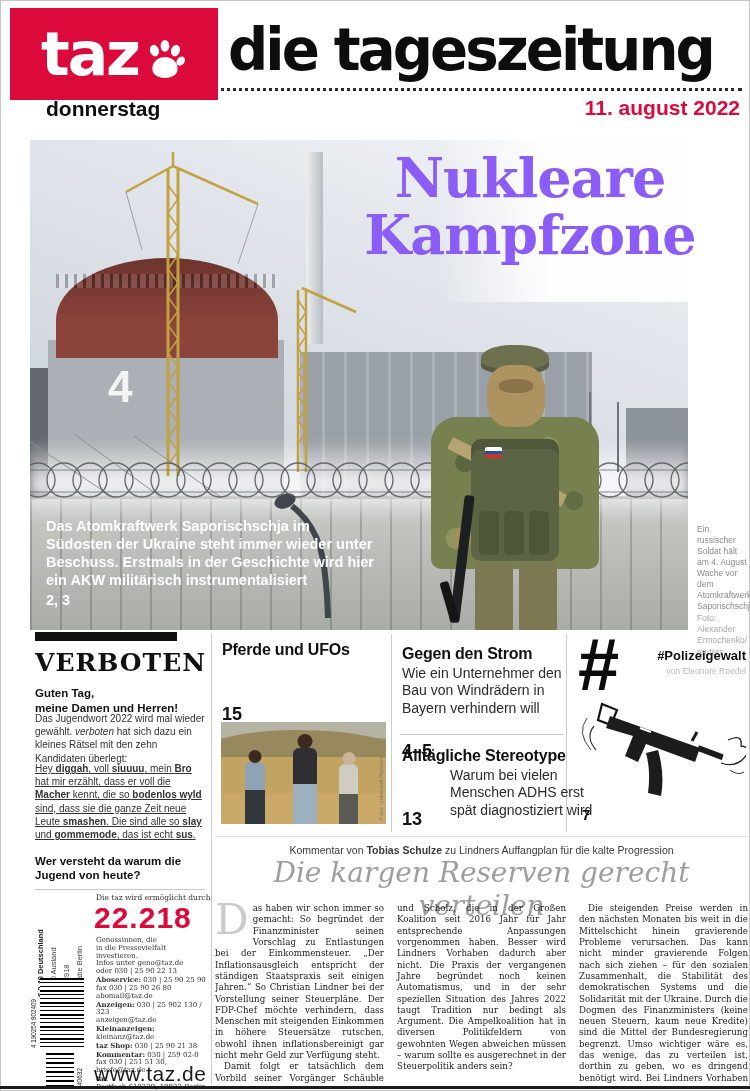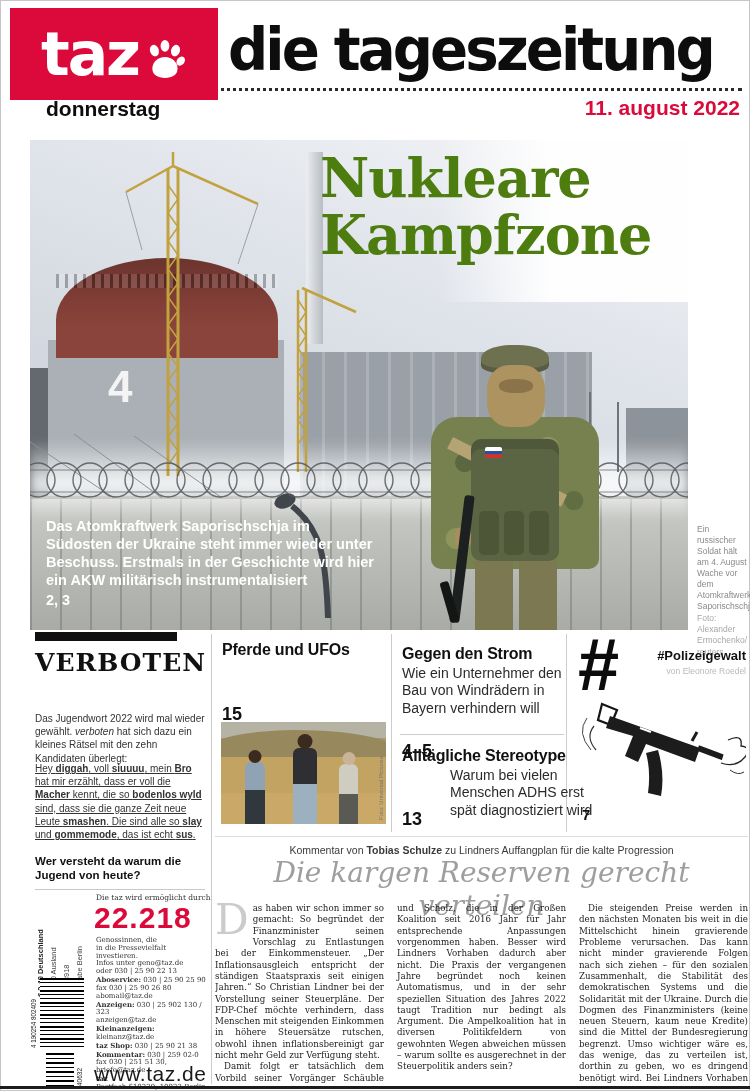--- a/index.html
+++ b/index.html
@@ -67,22 +67,22 @@
   .leg{position:absolute;top:216px;width:38px;height:69px;background:#7c7952;}
   .leg.l1{left:60px}.leg.l2{left:104px}
   .hand{position:absolute;left:40px;top:182px;width:16px;height:22px;background:#a98e5c;border-radius:40%;}
   .rifle-body{position:absolute;left:42px;top:150px;width:10px;height:128px;background:#1d2020;
               transform:rotate(7deg);border-radius:3px;}
   .rifle-mag{position:absolute;left:30px;top:236px;width:9px;height:42px;background:#141616;
              transform:rotate(-16deg);border-radius:3px;}
   
   .headline-bg{position:absolute;left:438px;top:140px;width:250px;height:162px;z-index:7;
                background:linear-gradient(to left,rgba(255,255,255,.95) 55%,rgba(255,255,255,0));}
-  .headline{position:absolute;left:320px;right:10px;top:150px;z-index:8;text-align:left;
-            color:#4d7c0f;font-family:"DejaVu Serif",serif;font-weight:700;font-size:54px;
+  .headline{position:absolute;left:320px;right:10px;top:150px;z-index:8;text-align:center;
+            color:#8b5cf6;font-family:"DejaVu Serif",serif;font-weight:700;font-size:54px;
             line-height:1.06;letter-spacing:-1px;}
   .photo-caption{position:absolute;left:46px;top:518px;width:332px;z-index:9;color:#fff;
                  font-weight:700;font-size:14.5px;line-height:1.24;}
   .caption-pages{display:block;margin-top:2px;font-weight:700;}
   .photo-credit{position:absolute;left:697px;top:524px;width:51px;font-size:8.5px;line-height:1.3;
                 color:#8a8a8a;}
   .credit-by{display:block;color:#a8a8a8;margin-top:1px;}
   
   .rule-v{position:absolute;width:1px;background:#ccc;}
   .rv1{left:211px;top:634px;height:450px;}
@@ -269,20 +269,22 @@
     <span>Ein russischer Soldat hält am 4. August Wache vor dem Atomkraftwerk Saporischschja</span>
     <span class="credit-by">Foto: Alexander Ermochenko/ reuters</span>
   </div>
 
   <div class="rule-v rv1"></div>
   <div class="rule-v rv2"></div>
   <div class="rule-v rv3"></div>
 
   <div class="vb-bar"></div>
   <div class="vb-title">VERBOTEN</div>
+  <div class="vb-salut">Guten Tag,
+meine Damen und Herren!</div>
   <div class="vb-intro"><span>Das Jugendwort 2022 wird mal wieder gewählt. </span><span style="font-style: italic;">verboten</span><span> hat sich dazu ein kleines Rätsel mit den zehn Kandidaten überlegt:</span></div>
   <div class="vb-riddle"><span>Hey </span><span style="font-weight: 700;">diggah</span><span>, voll </span><span style="font-weight: 700;">siuuuu</span><span>, mein </span><span style="font-weight: 700;">Bro</span><span> hat mir erzählt, dass er voll die </span><span style="font-weight: 700;">Macher</span><span> kennt, die so </span><span style="font-weight: 700;">bodenlos wyld</span><span> sind, dass sie die ganze Zeit neue Leute </span><span style="font-weight: 700;">smashen</span><span>. Die sind alle so </span><span style="font-weight: 700;">slay</span><span> und </span><span style="font-weight: 700;">gommemode</span><span>, das ist echt </span><span style="font-weight: 700;">sus</span><span>.</span></div>
   <div class="vb-question">Wer versteht da warum die Jugend von heute?</div>
 
   <div class="imp-rule"></div>
   <div class="price-block">
     <span class="vert b">€ 2,40 Deutschland</span>
     <span class="vert">€ 3,00 Ausland</span>
     <span class="vert">Nr. 13918</span>
     <span class="vert">Ausgabe Berlin</span>

